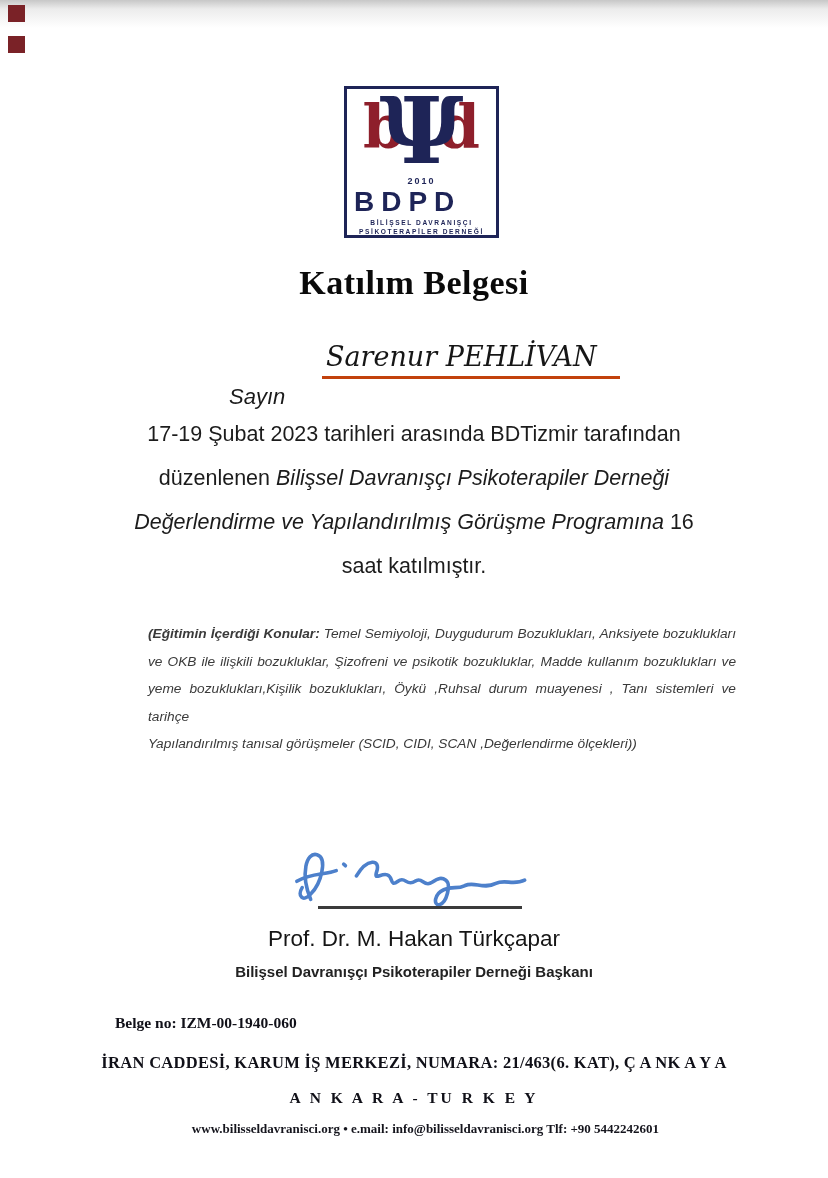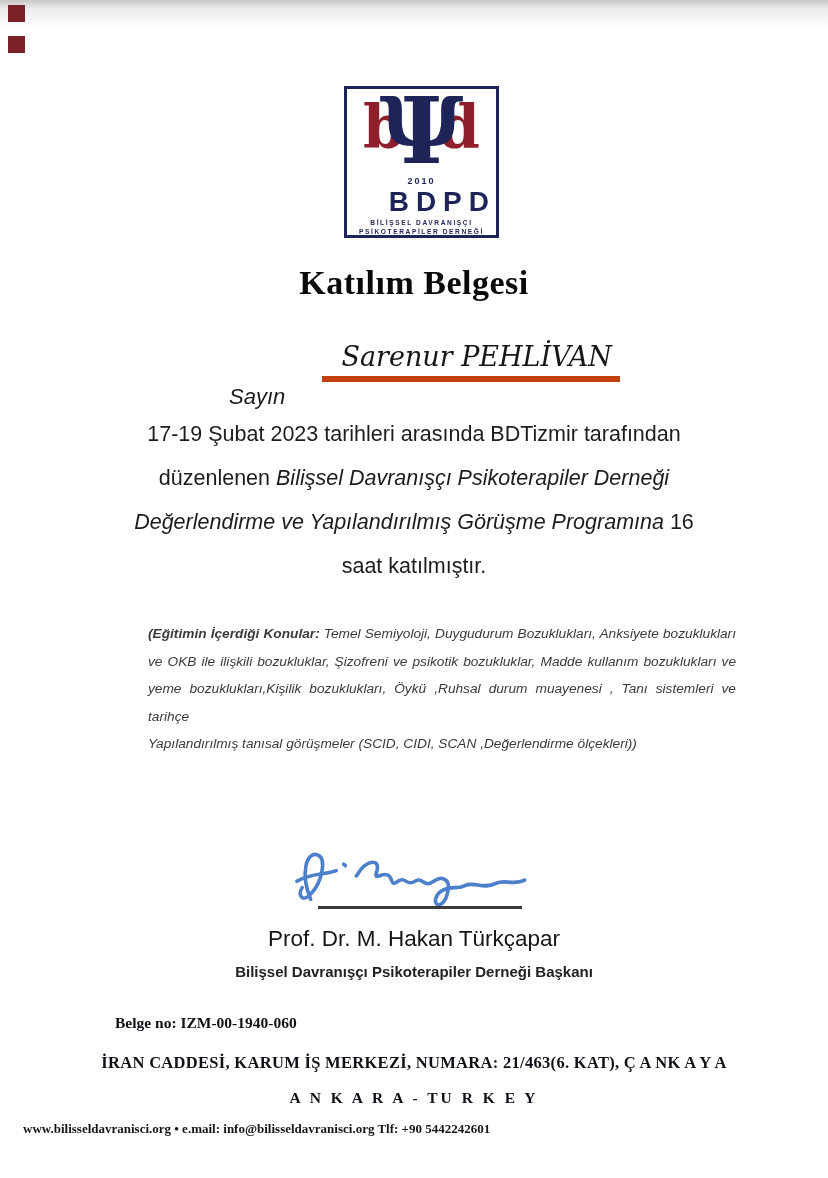--- a/index.html
+++ b/index.html
@@ -37,24 +37,24 @@
   .mono-psi {
     position: absolute; left: 0; right: 0; top: -4px; text-align: center;
     font-family: "DejaVu Serif", serif;
     font-weight: bold; font-size: 92px; color: #1e2457; z-index: 2;
   }
   .logo-year {
     position: absolute; left: 0; right: 0; top: 88px; text-align: center;
     font-size: 9px; font-weight: bold; letter-spacing: 2px; color: #1e2457; z-index: 3;
   }
   .logo-acronym {
-    position: absolute; left: 0; right: 0; top: 99px; text-align: right;
+    position: absolute; left: 0; right: 0; top: 99px; text-align: left;
     font-family: "Liberation Sans", sans-serif;
     font-size: 28px; font-weight: bold; letter-spacing: 7px; text-indent: 7px;
-    color: #1e2457; z-index: 3; background: #ffffff; padding-left: 29px;
+    color: #1e2457; z-index: 3; background: #ffffff;
   }
   .logo-line1, .logo-line2 {
     position: absolute; left: 0; right: 0; text-align: center;
     font-size: 6.6px; font-weight: bold; letter-spacing: 1.6px; color: #1e2457;
   }
   .logo-line1 { top: 131px; }
   .logo-line2 { top: 140px; }
 
   
   .cert-title {
@@ -64,22 +64,22 @@
   }
   .salutation { position: absolute; left: 0; top: 341px; width: 828px; height: 42px; }
   .salutation-label {
     position: absolute; left: 229px; top: 7px;
     font-style: italic; font-size: 22px; color: #1a1a1a; margin-top: 36px;
   }
   .recipient {
     position: absolute; left: 322px; top: 0;
     font-family: "DejaVu Serif", serif;
     font-style: italic; font-size: 27px; color: #161616;
-    border-bottom: 6px solid #c2410c;
-    padding: 0 8px 4px 4px; min-width: 286px; text-align: right;
+    border-bottom: 3px solid #c2410c;
+    padding: 0 8px 4px 4px; min-width: 286px; text-align: left;
   }
 
   
   .body-par {
     position: absolute; left: 90px; top: 412px; width: 648px;
     font-size: 21.5px; color: #1c1c1c; text-align: center; line-height: 44px;
   }
   .it { font-style: italic; }
 
   
@@ -115,21 +115,21 @@
     position: absolute; left: 0; right: 0; top: 1053px; text-align: center;
     font-family: "Liberation Serif", serif;
     font-size: 16.5px; font-weight: bold; color: #101018; letter-spacing: 0.3px;
   }
   .address2 {
     position: absolute; left: 0; right: 0; top: 1089px; text-align: center;
     font-family: "Liberation Serif", serif;
     font-size: 15.5px; font-weight: bold; color: #101018; letter-spacing: 3px;
   }
   .footer-contact {
-    position: absolute; left: 0; right: 0; top: 1121px; 
+    position: absolute; left: 0; right: 0; top: 1121px; text-align: center;
     font-family: "Liberation Serif", serif;
     font-size: 13px; font-weight: bold; color: #15151d; padding-left: 23px;
   }
 </style>
 </head>
 <body>
 
 <div class="page">
 
   <div class="top-shadow"></div>

